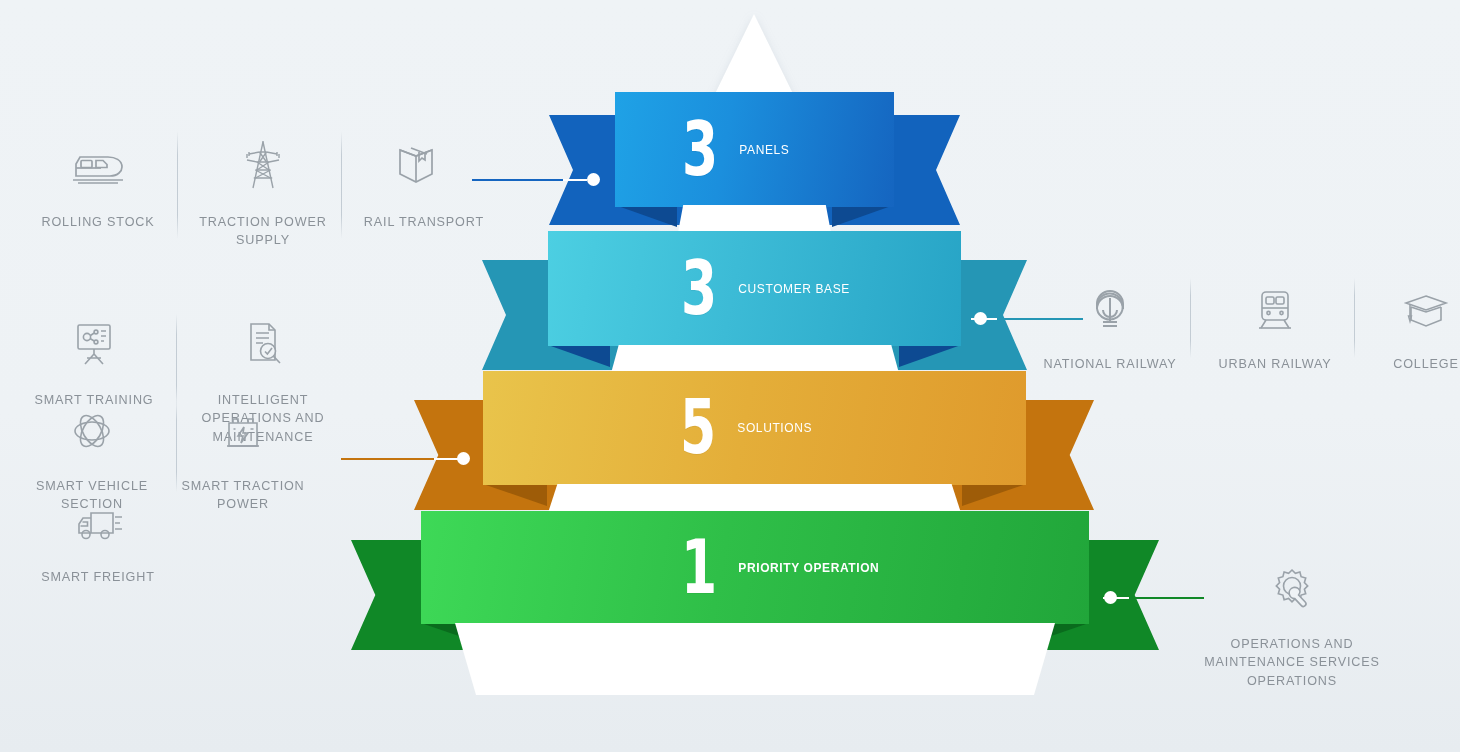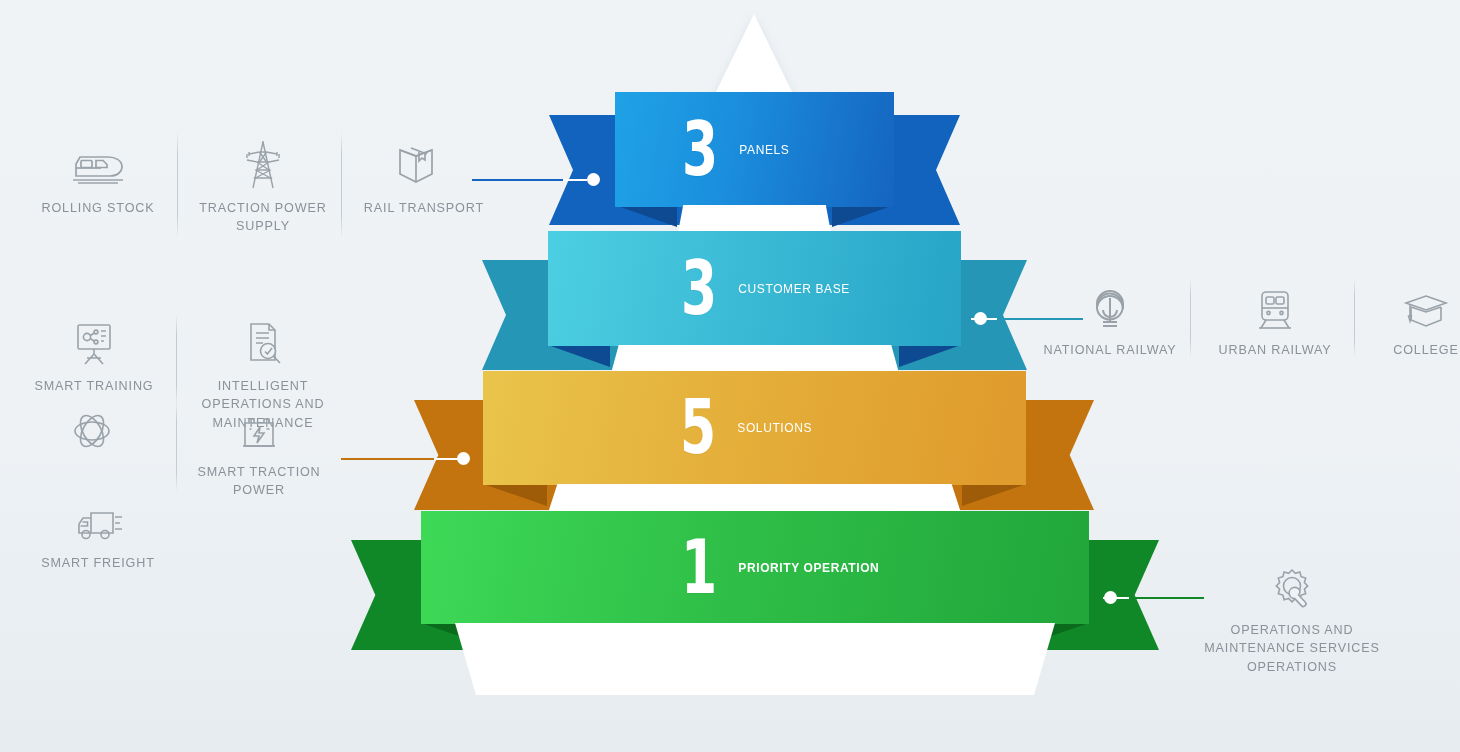--- a/index.html
+++ b/index.html
@@ -62,21 +62,21 @@
 
   
   .conn-line{position:absolute;height:1.6px;}
   .conn-line.white{background:#ffffff;}
   .dot{position:absolute;width:13px;height:13px;border-radius:50%;background:#fff;}
 
   
   .cell{position:absolute;text-align:center;}
   .cell .ico{height:52px;display:flex;align-items:flex-end;justify-content:center;}
   .cell .cap{
-    margin-top:9px;font-size:12.6px;letter-spacing:.85px;color:#8a9198;
+    margin-top:23px;font-size:12.6px;letter-spacing:.85px;color:#8a9198;
     line-height:1.45;font-family:"Liberation Sans","DejaVu Sans",sans-serif;
   }
   .vdiv{
     position:absolute;width:1px;
     background:linear-gradient(180deg,rgba(170,182,192,0) 0%,#c3ccd4 22%,#c3ccd4 78%,rgba(170,182,192,0) 100%);
   }
   svg{display:block;}
 </style>
 </head>
 <body style="background: linear-gradient(rgb(239, 243, 246) 0%, rgb(238, 242, 245) 55%, rgb(231, 236, 240) 100%);">
@@ -245,23 +245,24 @@
   </div>
 
   <div class="cell" style="left:12px;top:402px;width:160px;">
     <div class="ico">
       <svg width="46" height="46" viewBox="0 0 46 46" fill="none" stroke="#9aa2a9" stroke-width="1.6">
         <ellipse cx="23" cy="23" rx="9" ry="17" transform="rotate(30 23 23)"></ellipse>
         <ellipse cx="23" cy="23" rx="9" ry="17" transform="rotate(-30 23 23)"></ellipse>
         <ellipse cx="23" cy="23" rx="9" ry="17" transform="rotate(90 23 23)"></ellipse>
       </svg>
     </div>
-  </div>
-
-  <div class="cell" style="left:183px;top:402px;width:152px;">
+    <div class="cap">SMART VEHICLE SECTION</div>
+  </div>
+
+  <div class="cell" style="left:167px;top:402px;width:152px;">
     <div class="ico">
       <svg width="46" height="44" viewBox="0 0 46 44" fill="none" stroke="#9aa2a9" stroke-width="1.6">
         <path d="M9 13 H37 V36 H9 Z"></path>
         <path d="M13 13 V9 h5 v4 M28 13 V9 h5 v4"></path>
         <path d="M7 36 h32"></path>
         <path d="M24 17 l-6 9 h5 l-2 7 l7 -10 h-5 z"></path>
         <path d="M13.5 19 h2 M30.5 19 h3"></path>
       </svg>
     </div>
     <div class="cap">SMART TRACTION POWER</div>

